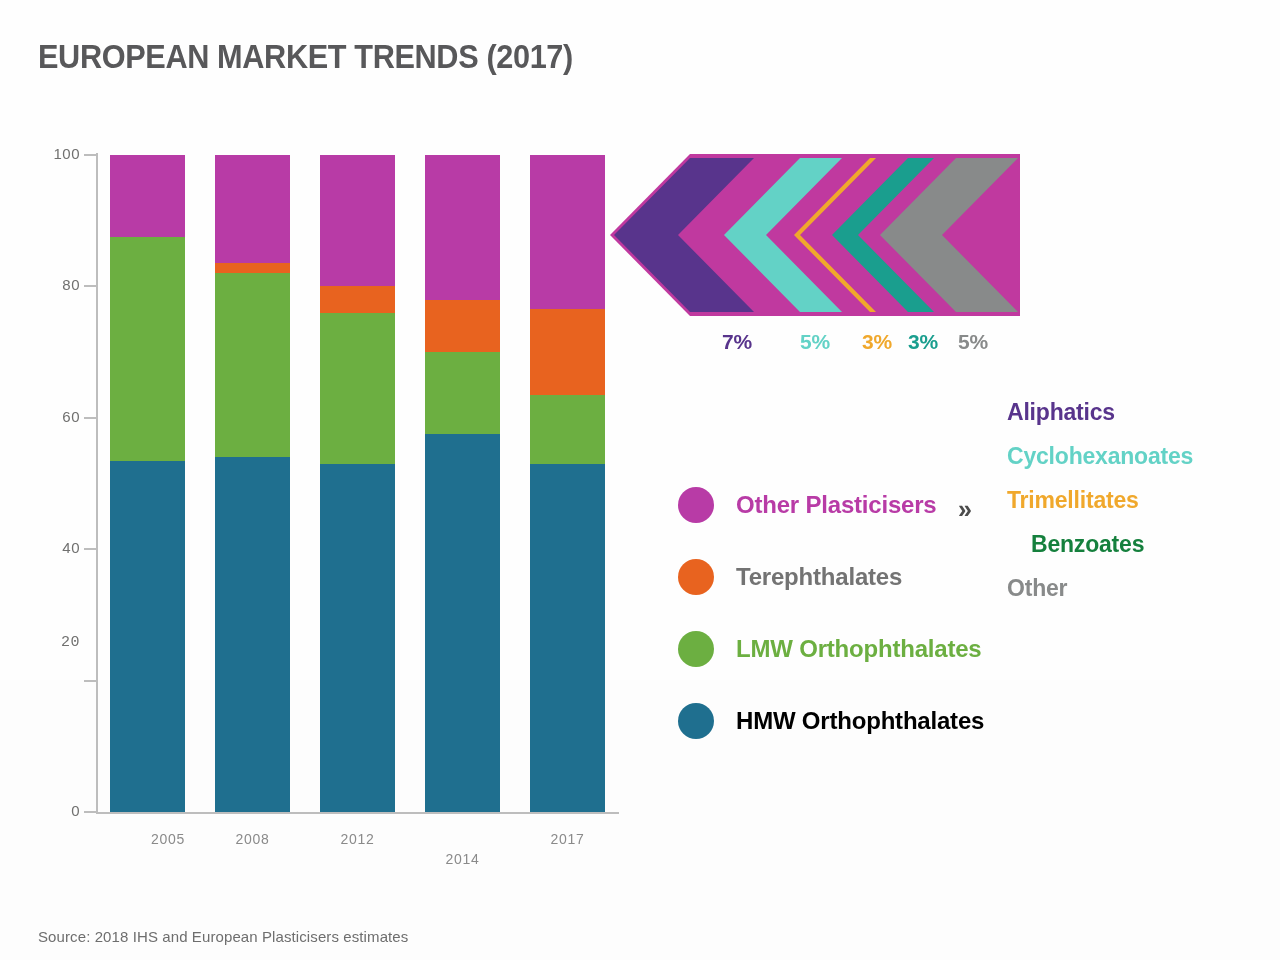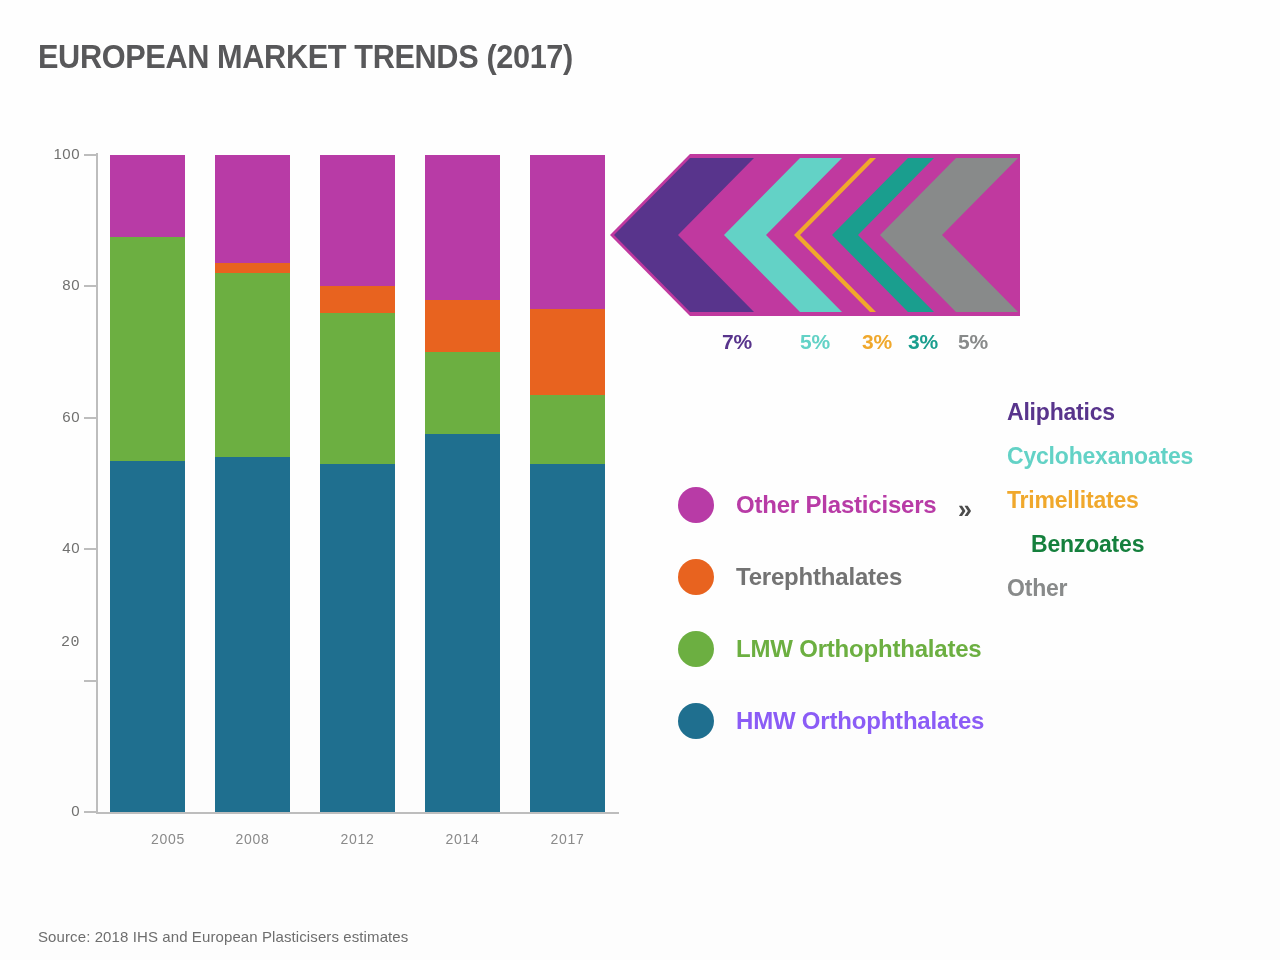--- a/index.html
+++ b/index.html
@@ -128,21 +128,21 @@
         <div class="seg" style="background: rgb(31, 111, 143); bottom: 0px; height: 348.21px;"></div>
         <div class="seg" style="background: rgb(108, 175, 65); bottom: 348.21px; height: 68.985px;"></div>
         <div class="seg" style="background: rgb(232, 99, 31); bottom: 417.195px; height: 85.41px;"></div>
         <div class="seg" style="background: rgb(184, 59, 166); bottom: 502.605px; height: 154.395px;"></div>
       </div>
     </div>
   <div id="xlabels">
       <div class="xlab" style="left: 110px; width: 75px; text-align: right;">2005</div>
       <div class="xlab" style="left: 215px; width: 75px;">2008</div>
       <div class="xlab" style="left: 320px; width: 75px;">2012</div>
-      <div class="xlab" style="left: 425px; width: 75px;">2014</div>
+      <div class="xlab" style="left: 425px; width: 75px; margin-top: 20px;">2014</div>
       <div class="xlab" style="left: 530px; width: 75px;">2017</div>
     </div>
 
   <div id="chevwrap">
     <svg id="chevsvg" width="420" height="166" viewBox="0 0 420 166">
 
       <polygon id="chev-outline" points="6,83 86,2 416,2 416,164 86,164" fill="#c0399f"></polygon>
       <g id="chev-segs">
           <polygon points="10,83 86,6 150,6 74,83 150,160 86,160" fill="#58348c"></polygon>
           <polygon points="120,83 196,6 238,6 162,83 238,160 196,160" fill="#63d2c6"></polygon>
@@ -169,21 +169,21 @@
       <div class="legrow" style="top: 72px;">
         <span class="dot" style="background: rgb(232, 99, 31);"></span>
         <span class="legtext" style="color: #737373;">Terephthalates</span>
       </div>
       <div class="legrow" style="top: 144px;">
         <span class="dot" style="background: rgb(108, 175, 65);"></span>
         <span class="legtext" style="color: rgb(108, 175, 65);">LMW Orthophthalates</span>
       </div>
       <div class="legrow" style="top: 216px;">
         <span class="dot" style="background: rgb(31, 111, 143);"></span>
-        <span class="legtext" style="color: #8b5cf6;">HMW Orthophthalates</span>
+        <span class="legtext" style="color: #000000;">HMW Orthophthalates</span>
       </div>
     </div>
   <div id="chevglyph">»</div>
 
   <div id="legend2">
       <div class="leg2row" style="color: rgb(88, 52, 140);">Aliphatics</div>
       <div class="leg2row" style="color: rgb(99, 210, 198);">Cyclohexanoates</div>
       <div class="leg2row" style="color: rgb(240, 168, 44);">Trimellitates</div>
       <div class="leg2row" style="color: #15803d; margin-left: 24px;">Benzoates</div>
       <div class="leg2row" style="color: rgb(136, 138, 138);">Other</div>

